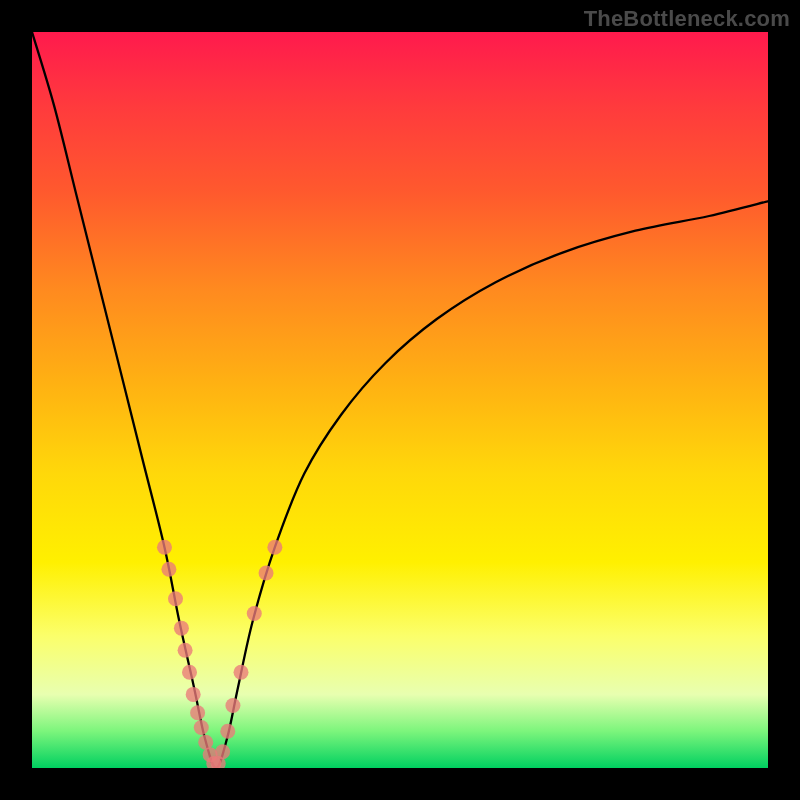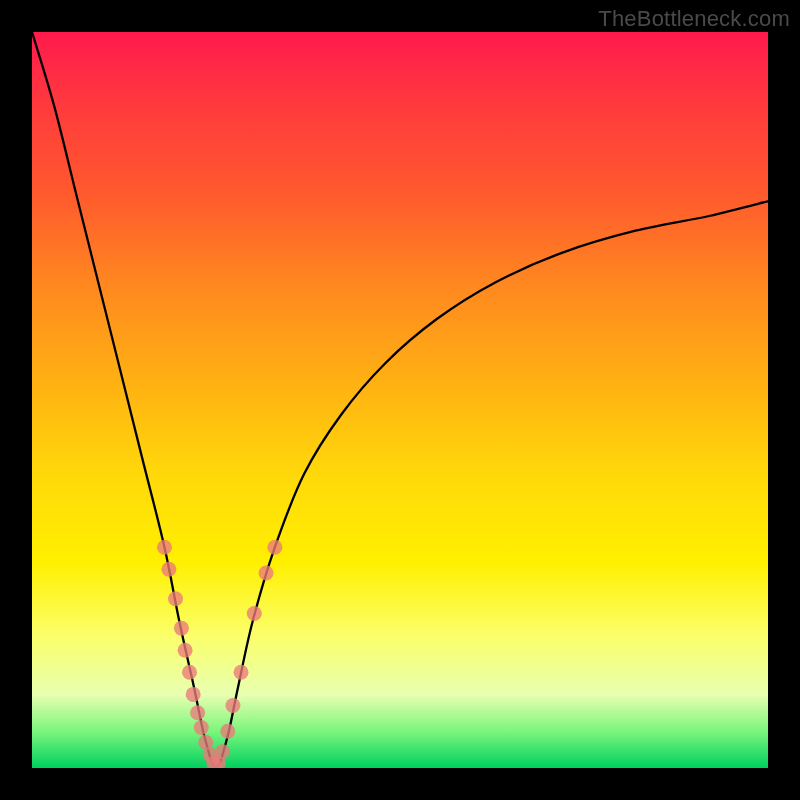--- a/index.html
+++ b/index.html
@@ -37,21 +37,21 @@
       #e8ffb0 90%,
       #7cf57c 95%,
       #00d060 100%);
   }
   .watermark {
     position: absolute;
     top: 6px;
     right: 10px;
     color: #4a4a4a;
     font-size: 22px;
-    font-weight: 400;
+    font-weight: 700;
     letter-spacing: 0.2px;
     z-index: 30;
   }
   svg.curve {
     position: absolute;
     top: 0;
     left: 0;
     width: 736px;
     height: 736px;
     z-index: 10;

